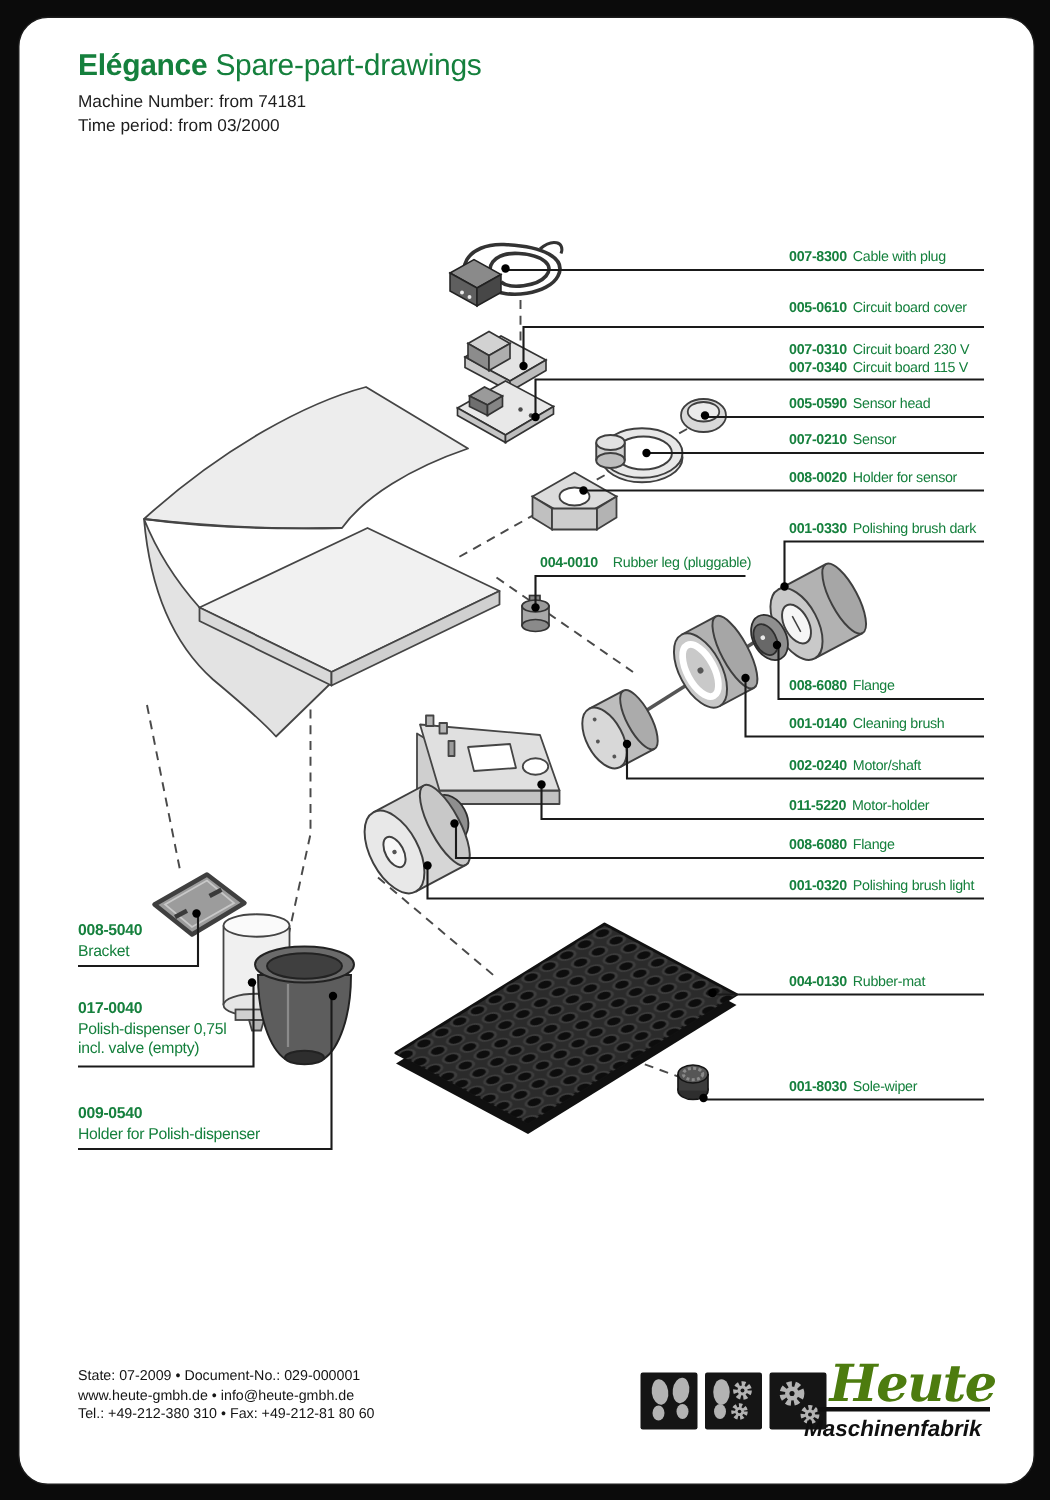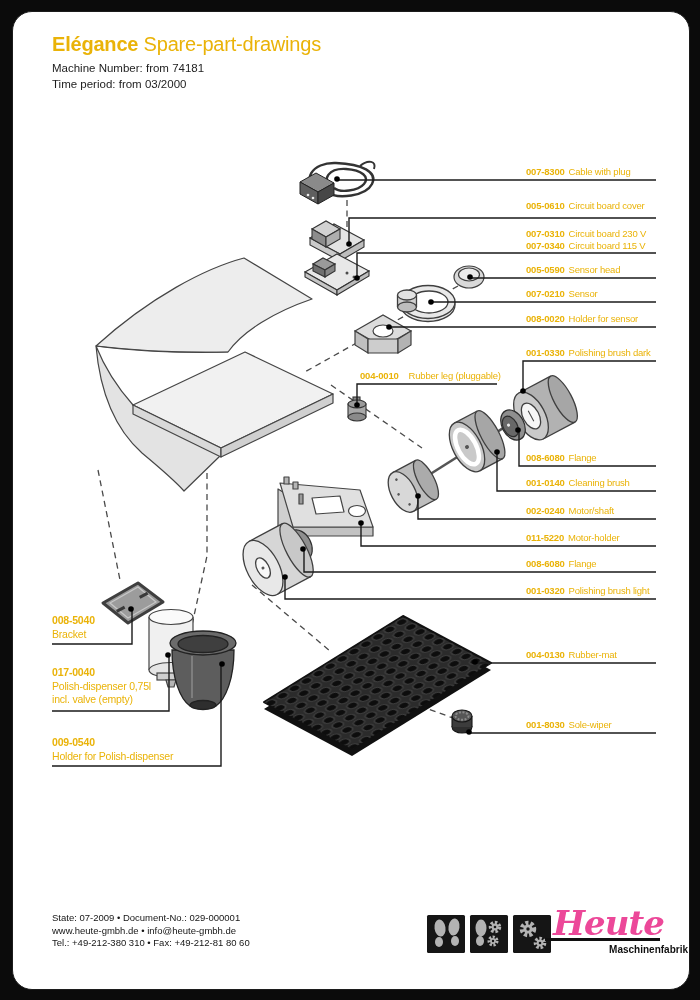--- a/index.html
+++ b/index.html
@@ -1,37 +1,37 @@
 <!DOCTYPE html>
 <html><head>
 <meta charset="utf-8">
 <style>
   html,body{margin:0;padding:0}
   body{width:700px;height:1000px;background:#0b0b0b;position:relative;
        font-family:"Liberation Sans",sans-serif;overflow:hidden}
   .card{position:absolute;left:12px;top:11px;width:676px;height:977px;
         background:#ffffff;border-radius:20px;border:1px solid #1c1c1c}
   svg.diagram{position:absolute;left:0;top:0;z-index:2}
-  .txt{position:absolute;z-index:3;color:#eab308}
+  .txt{position:absolute;z-index:3;color:#15803d}
   .title{left:52px;top:33px;font-size:20px;letter-spacing:-0.2px;white-space:nowrap}
   .title .brand{font-weight:bold}
   .sub{left:52px;font-size:11.5px;color:#1d1d1d}
   .sub1{top:62px}.sub2{top:78px}
   .rl{left:526px;font-size:9.5px;letter-spacing:-0.2px;white-space:nowrap;height:13px}
   .rl b,.ll b{margin-right:4px}
   .fl{font-size:9.5px;letter-spacing:-0.2px;white-space:nowrap}
   .ll{left:52px;font-size:10.5px;letter-spacing:-0.2px;line-height:13.5px;white-space:nowrap}
   .ll .num{font-weight:bold}
   .ft{left:52px;font-size:9.5px;color:#151515;white-space:nowrap}
   .logo-line{position:absolute;left:545px;top:938px;width:115px;height:3px;background:#101010;z-index:3}
-  .logo-text{position:absolute;left:553px;top:903px;z-index:4;color:#ec4899;
+  .logo-text{position:absolute;left:553px;top:903px;z-index:4;color:#4d7c0f;
              font-family:"DejaVu Serif",serif;font-style:italic;font-weight:bold;
              font-size:34px;letter-spacing:-1px;white-space:nowrap}
-  .logo-sub{position:absolute;left:580px;top:944px;width:108px;text-align:right;z-index:4;
-            font-weight:bold;font-size:10px;color:#101010;white-space:nowrap}
+  .logo-sub{position:absolute;left:536px;top:944px;width:108px;text-align:right;z-index:4;
+            font-style:italic;font-weight:bold;font-size:15px;color:#101010;white-space:nowrap}
 </style>
 </head>
 <body>
 
 <div class="card"></div>
 
 <svg class="diagram" width="700" height="1000" viewBox="0 0 700 1000">
   <defs>
     <pattern id="studs" width="1" height="1" patternUnits="userSpaceOnUse" patternTransform="matrix(9.2 4.9 -11.9 7.35 403 616)">
       <circle cx="0.5" cy="0.5" r="0.43" fill="#3d3d3d"></circle>

